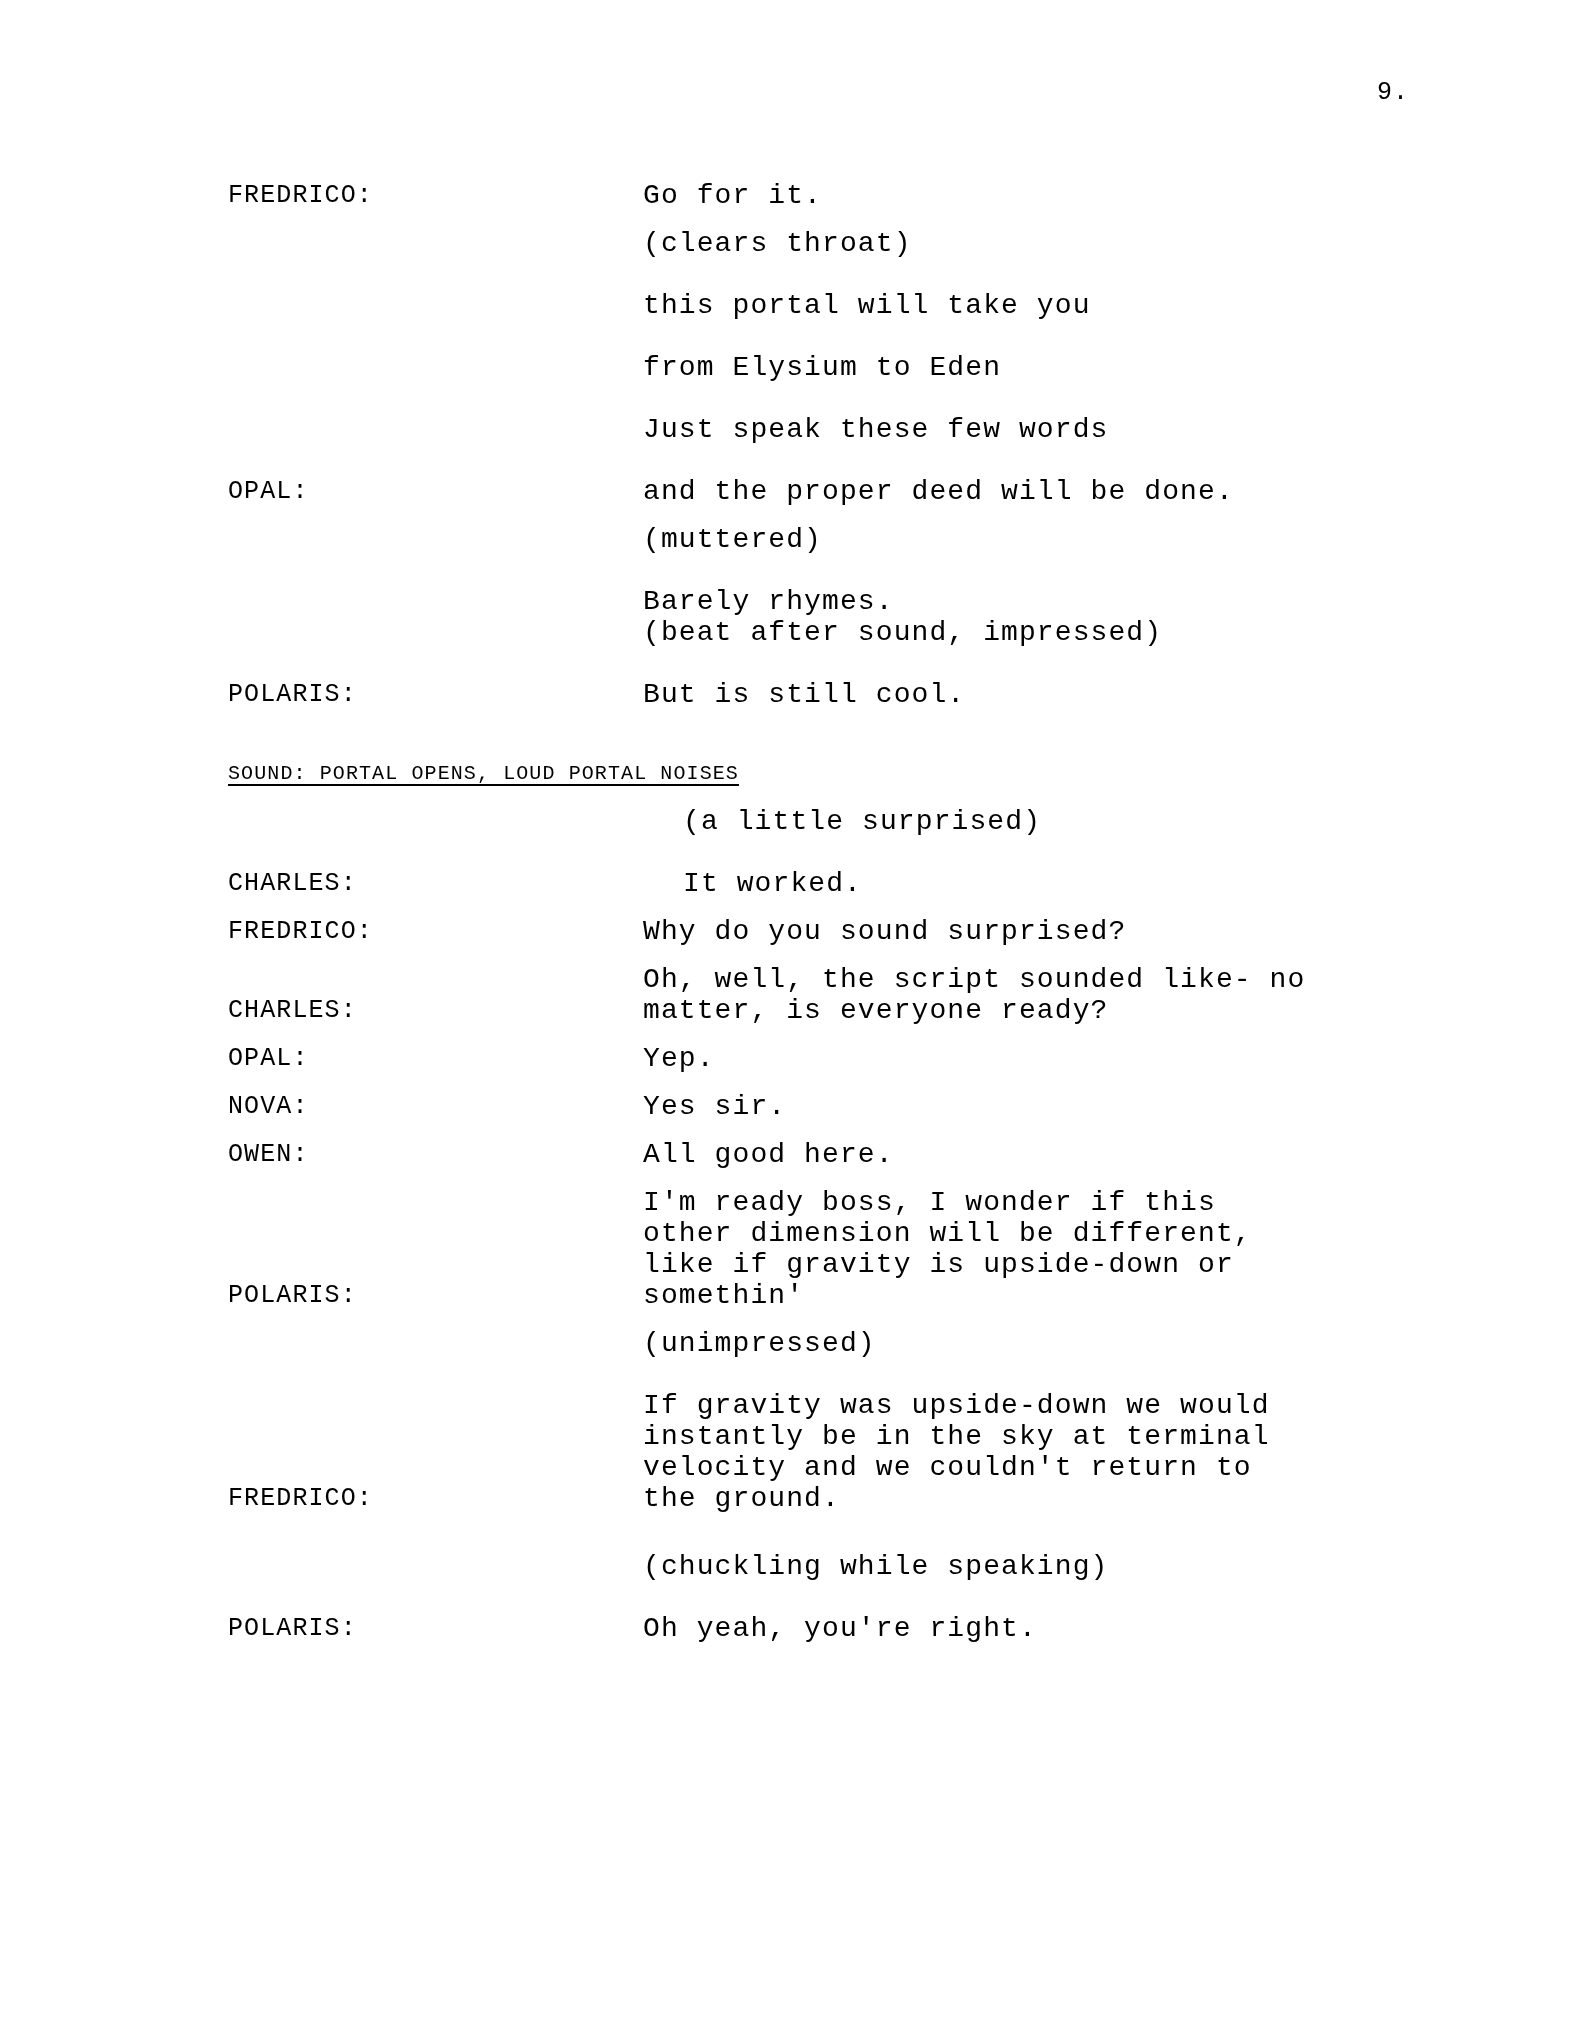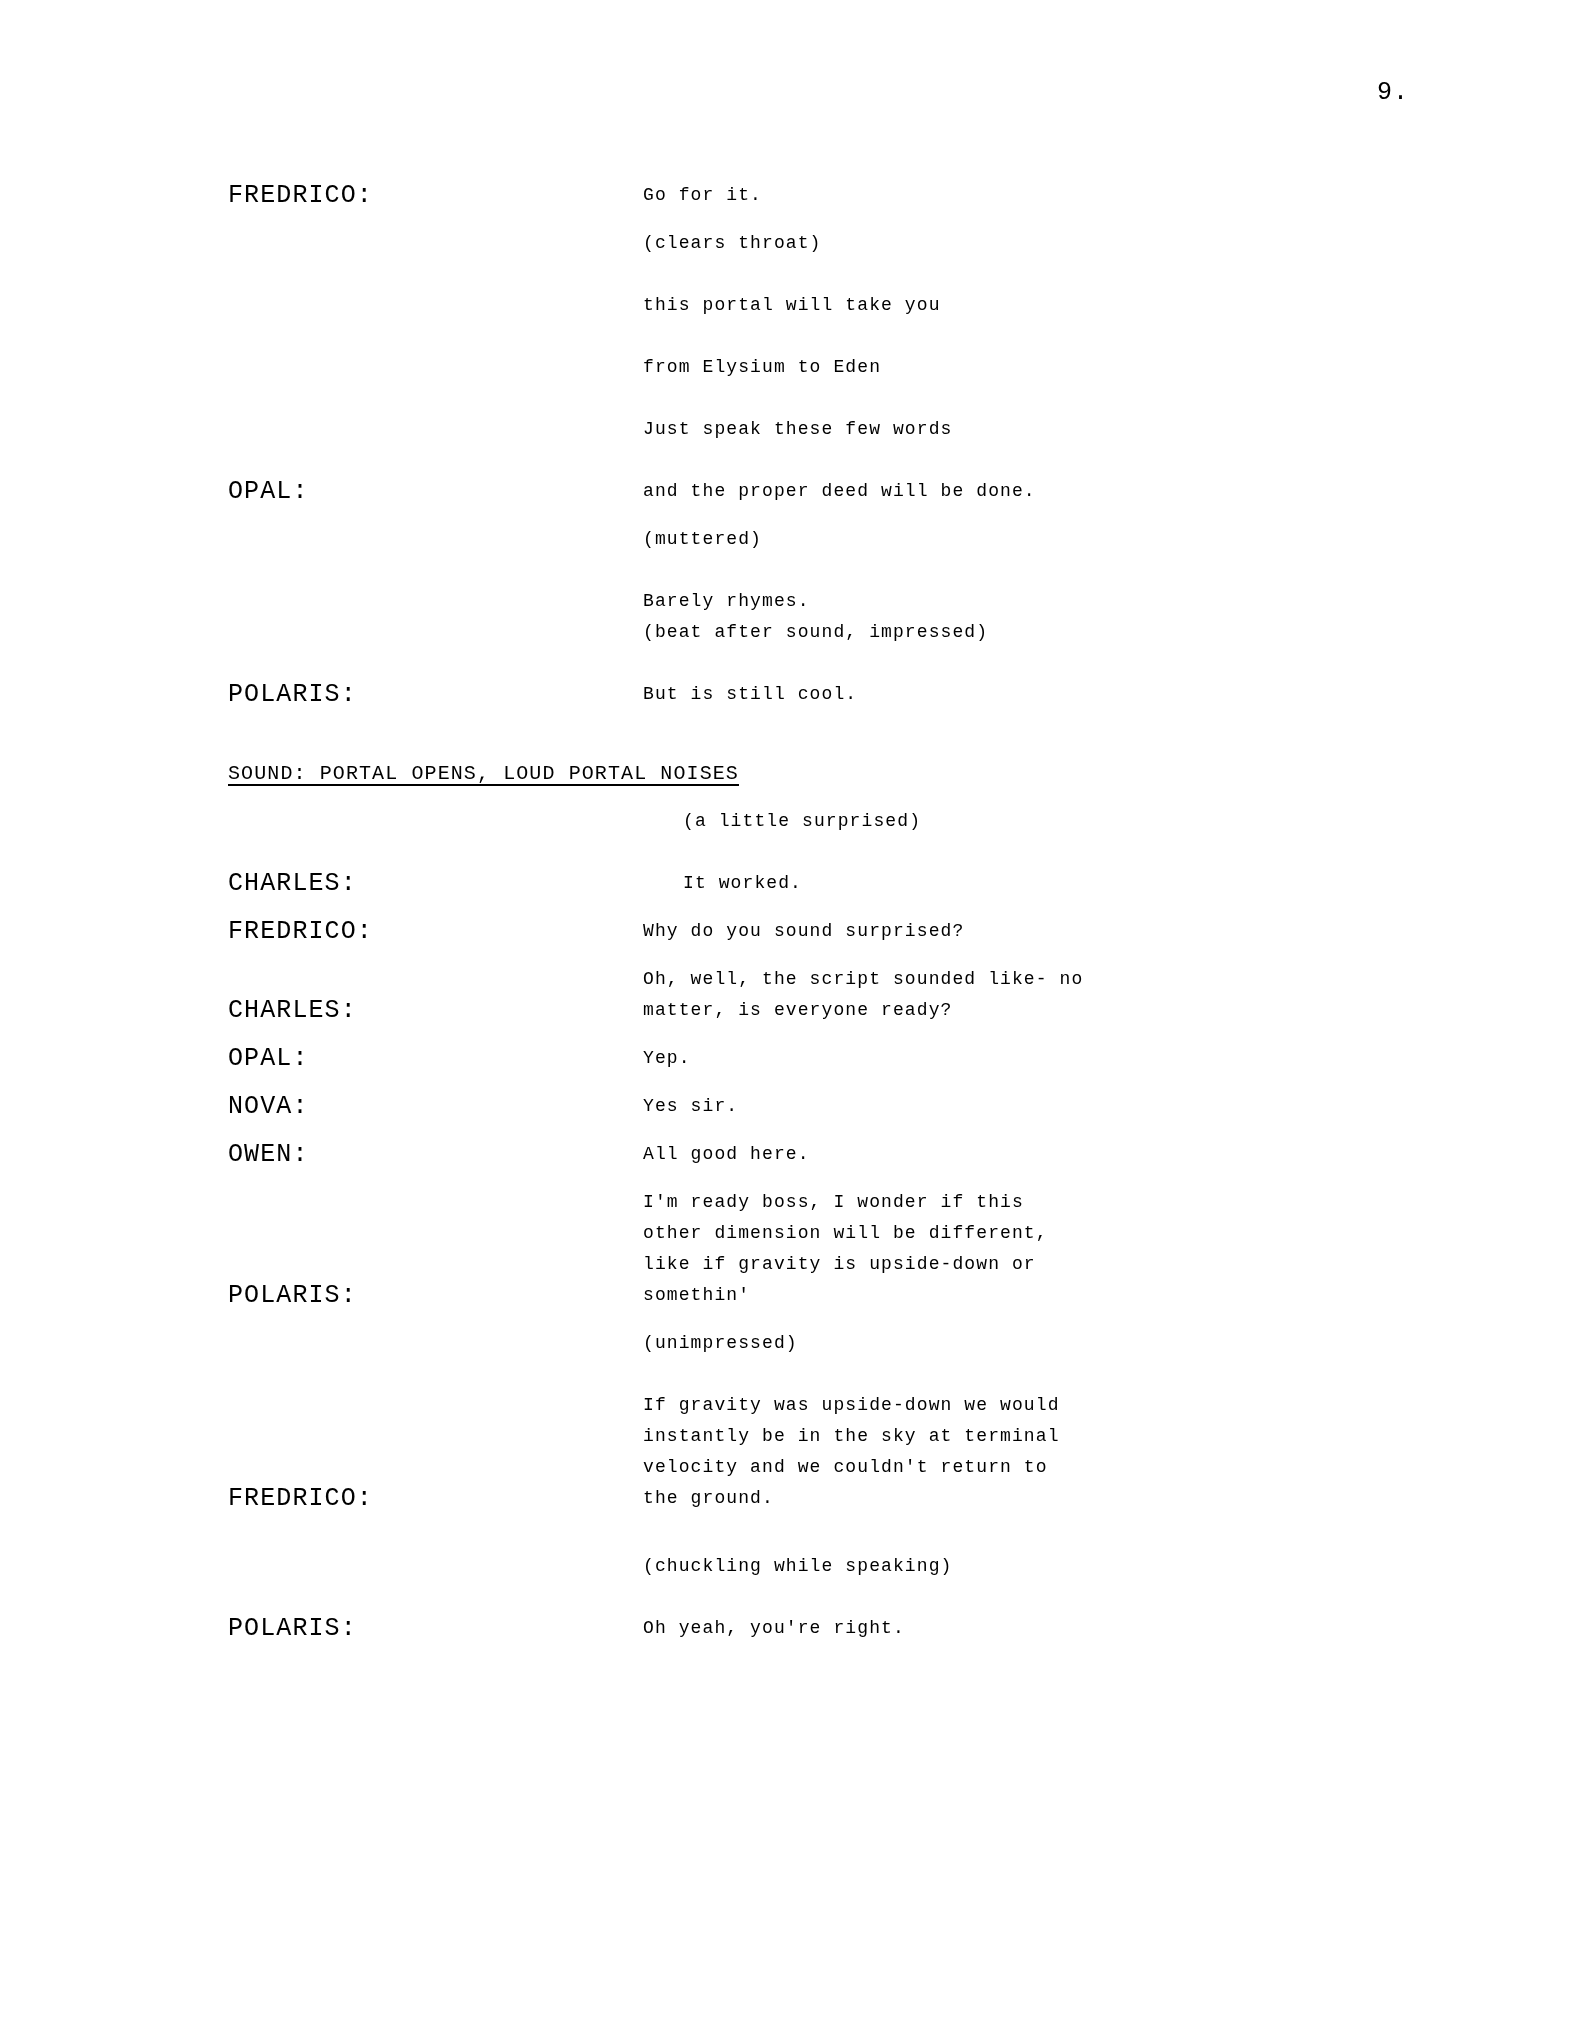--- a/index.html
+++ b/index.html
@@ -43,21 +43,21 @@
   .speaker {
     width: 415px;
     flex: 0 0 415px;
     font-size: 25px;
     line-height: 31px;
     letter-spacing: 1.1px;
     white-space: pre;
   }
   .dialogue {
     flex: 1 1 auto;
-    font-size: 18px;
+    font-size: 28px;
     line-height: 31px;
     letter-spacing: 1.1px;
     white-space: pre-wrap;
   }
   .gap-sm { height: 17px; }
   .gap-lg { height: 48px; }
   .sound {
     font-size: 20px;
     line-height: 31px;
     letter-spacing: 1.1px;

